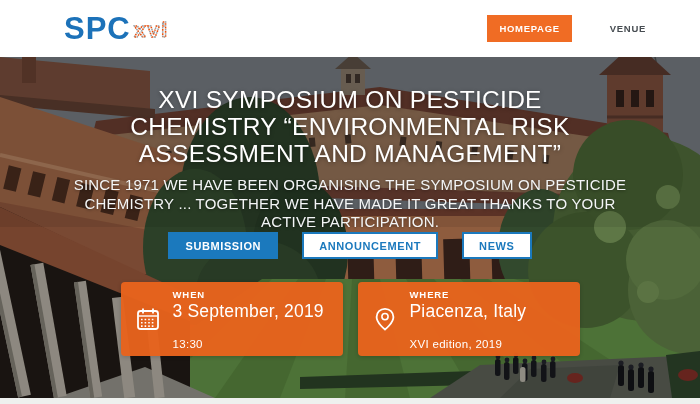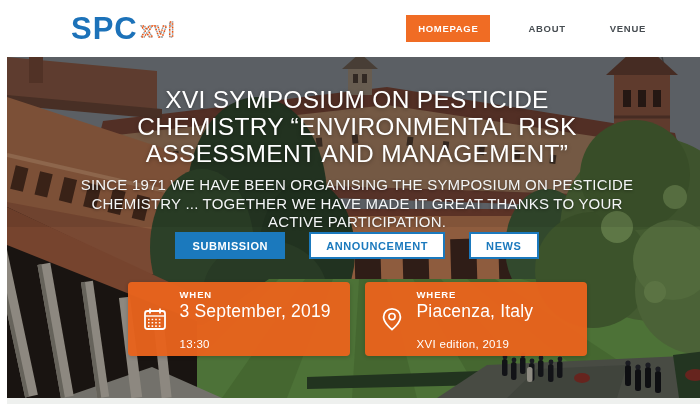--- a/index.html
+++ b/index.html
@@ -1,18 +1,18 @@
 <!DOCTYPE html>
 <html><head>
 <meta charset="utf-8">
 <style>
   * { margin:0; padding:0; box-sizing:border-box; }
   html,body { background:#dfe1e3; }
   body { font-family:"Liberation Sans", sans-serif; }
-  .page { position:relative; width:700px; height:404px; overflow:hidden; background:#fff;padding-left:7px; }
+  .page { position:relative; width:700px; height:404px; overflow:hidden; background:#fff; }
 
   
   .header { position:relative; z-index:5; height:57px; background:#ffffff;
             display:flex; align-items:center; justify-content:space-between;
             padding:0 44px 0 64px; }
   .logo { display:flex; align-items:flex-end; gap:2px; cursor:pointer; }
   .logo-spc { font-size:31px; font-weight:bold; color:#1c72b9; letter-spacing:1px; line-height:0.95; }
   .logo-xvi { display:block; margin-bottom:1px; }
   .nav { display:flex; align-items:center; }
   .nav-item { font-size:9.5px; font-weight:bold; color:#474d52; letter-spacing:.7px;
@@ -58,21 +58,20 @@
   <div class="header">
     <div class="logo">
       <span class="logo-spc">SPC</span>
       <svg class="logo-xvi" width="46" height="26" viewBox="0 0 46 26">
         <text x="1" y="21" font-family="Liberation Sans, sans-serif" font-size="21" font-weight="bold" letter-spacing="2" fill="none" stroke="#9aa0a4" stroke-width="1.5" stroke-dasharray="1.6,2.6">xvi</text>
         <text x="1" y="21" font-family="Liberation Sans, sans-serif" font-size="21" font-weight="bold" letter-spacing="2" fill="none" stroke="#e8500f" stroke-width="1.5" stroke-dasharray="1.6,2.6" stroke-dashoffset="2.1">xvi</text>
       </svg>
     </div>
     <div class="nav">
       <div class="nav-item active">HOMEPAGE</div>
-      <div class="nav-item">ABOUT</div>
       <div class="nav-item">VENUE</div>
     </div>
   </div>
 
   <div class="hero">
 
     <svg class="scene" viewBox="0 0 700 341" preserveAspectRatio="none">
 
       <rect x="0" y="0" width="700" height="341" fill="#8a9095"></rect>
 

